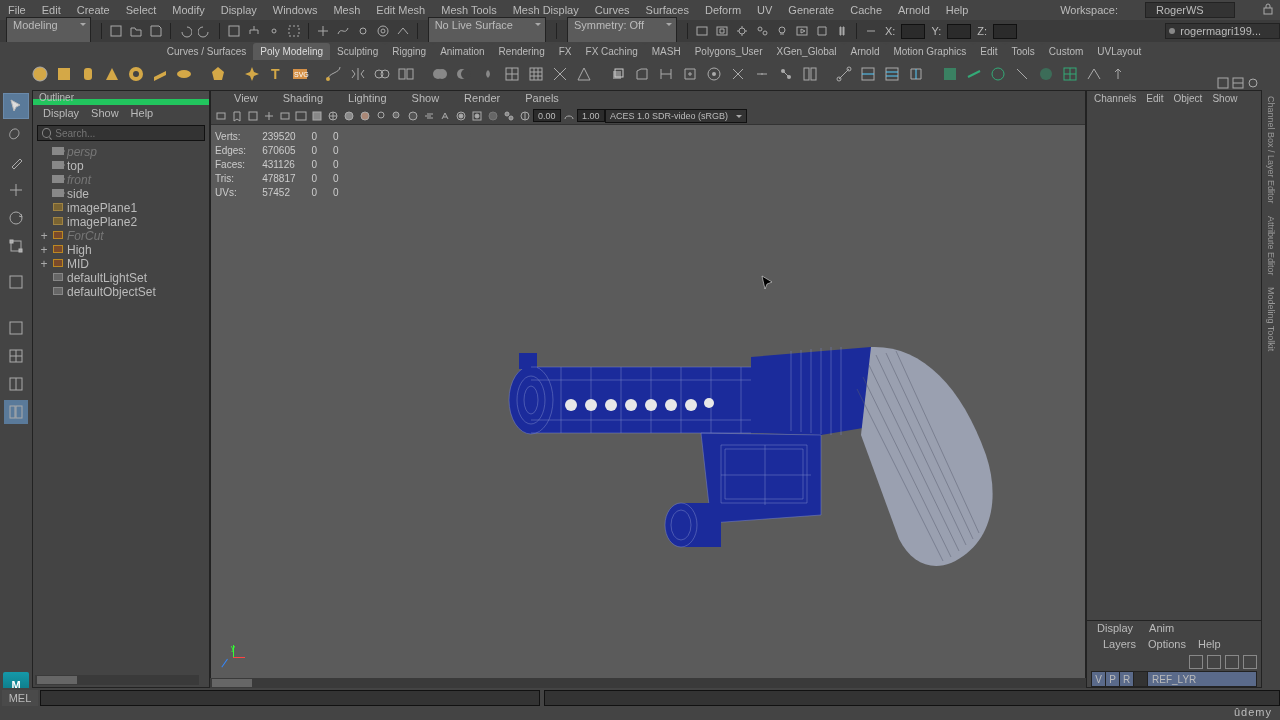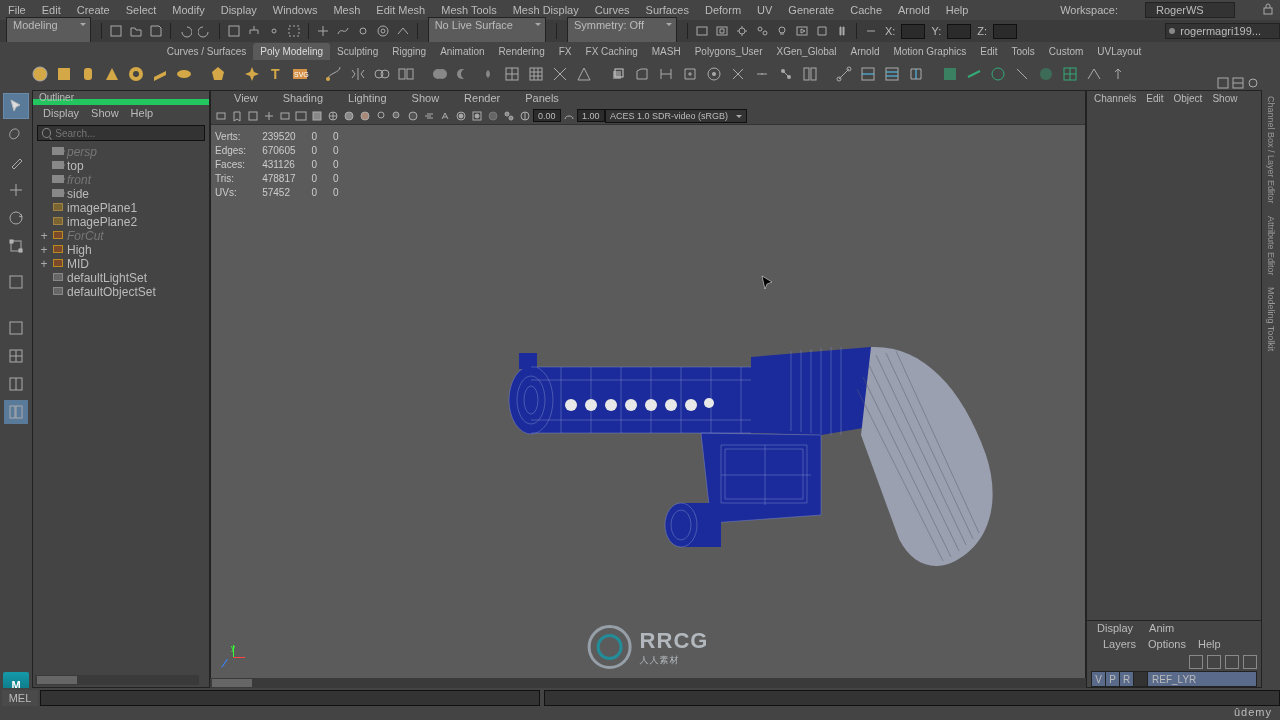--- a/index.html
+++ b/index.html
@@ -976,24 +976,20 @@
       </svg>
     </div>
 
     <div class="axis">
       <div class="y"></div>
         <span class="yl">y</span>
         <div class="x"></div>
         <div class="z"></div>
     </div>
 
-    <div class="watermark">
-      <div class="logo"></div>
-      <div><span class="txt">RRCG</span><span class="sub">人人素材</span></div>
-    </div>
 
     <div class="cursor" style="left:550px;top:150px">
       <svg>
           <path d="M1 1l3 13 2-5 5-2z" fill="#000" stroke="#fff" stroke-width=".5"></path>
         </svg>
     </div>
   </div>
 </div>
 <div class="vp-sb">
     <div class="thumb"></div>

